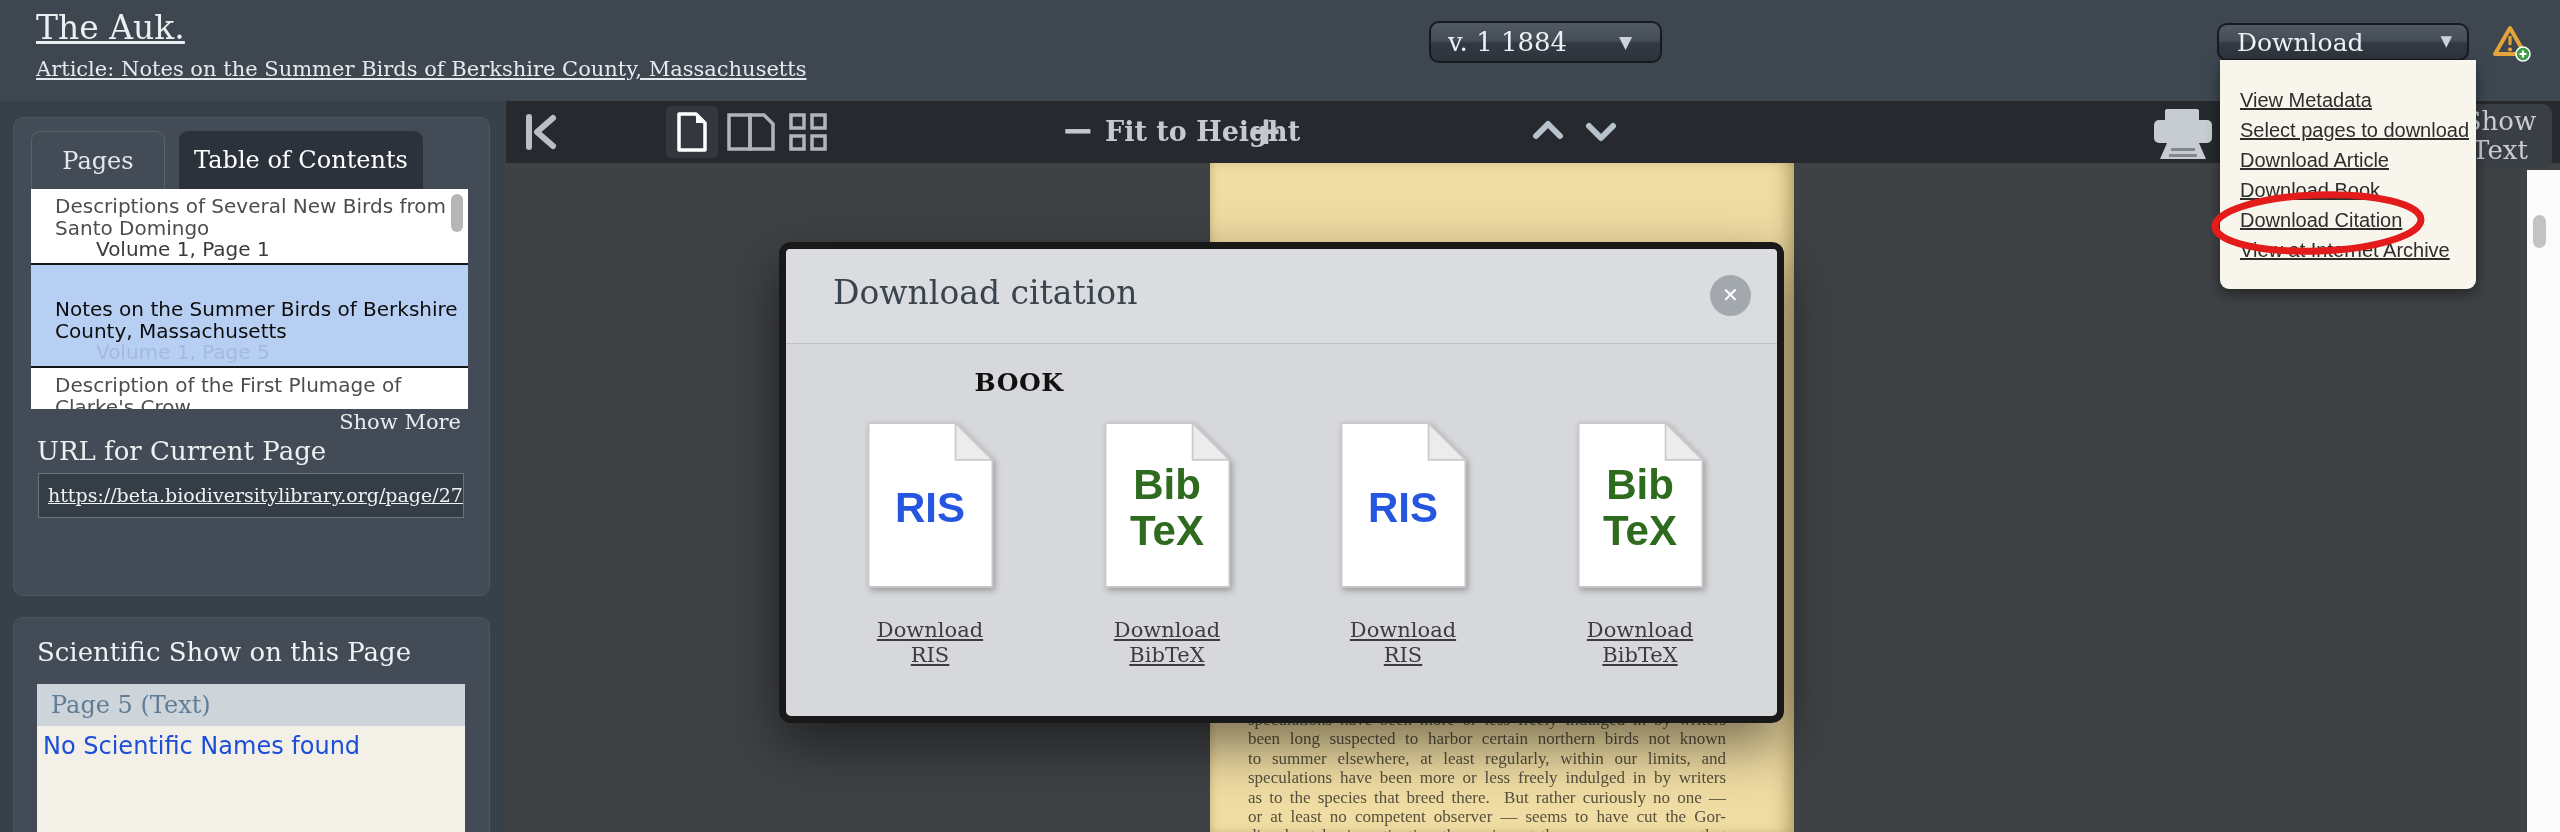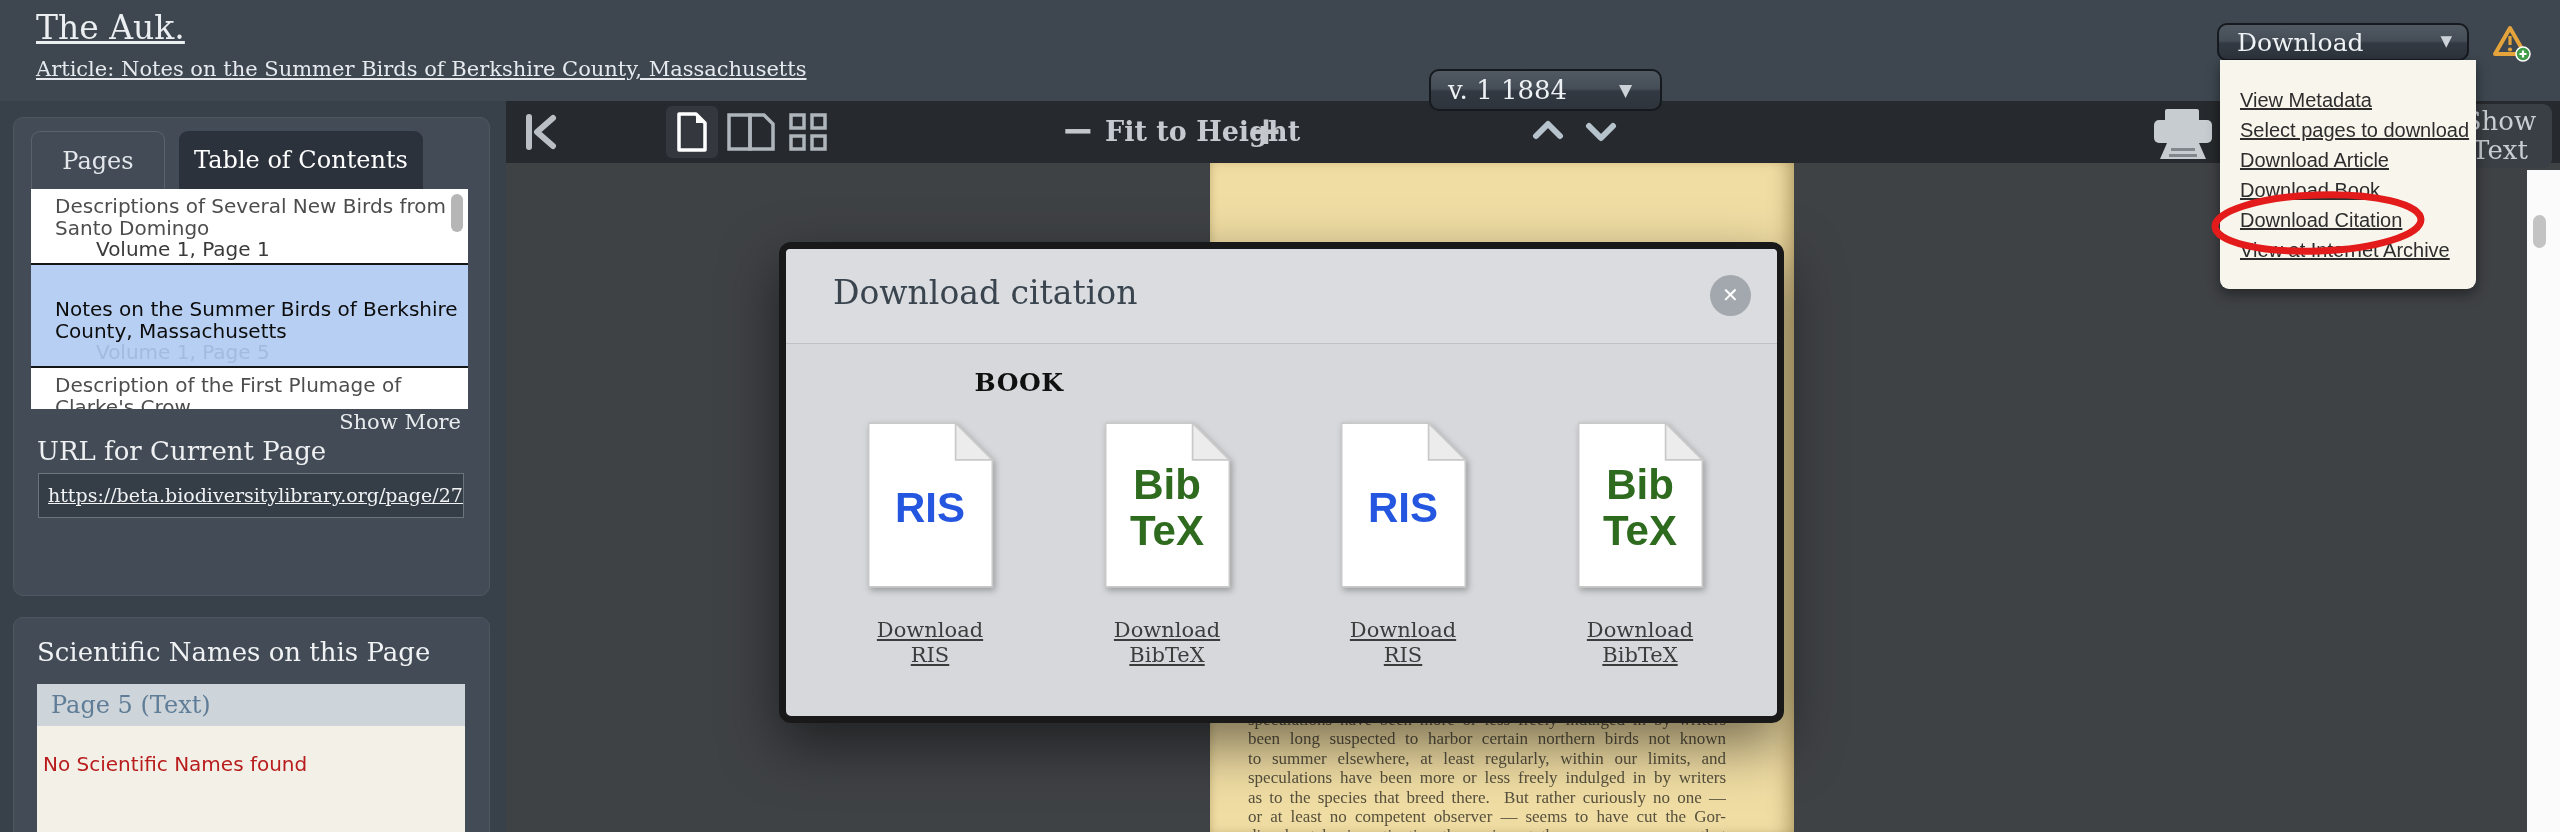--- a/index.html
+++ b/index.html
@@ -6,21 +6,21 @@
   #app{position:relative;width:2560px;height:832px;overflow:hidden;background:#38404a;
        font-family:"DejaVu Serif",serif;-webkit-font-smoothing:antialiased;}
   a{cursor:pointer;}
 
   
   .topbar{position:absolute;left:0;top:0;width:2560px;height:101px;background:#3e4750;z-index:3;}
   .site-title{position:absolute;left:36px;top:8px;font-size:33px;color:#eceff2;text-decoration:underline;}
   .article-link{position:absolute;left:36px;top:57px;font-size:21px;color:#e6eaee;text-decoration:underline;}
   .select-btn{position:absolute;border:2px solid #161a1f;border-radius:10px;cursor:pointer;box-sizing:border-box;
       background:linear-gradient(#515963 0%,#454d57 46%,#333942 54%,#2e343c 100%);color:#eef1f4;}
-  #volume-select{left:1429px;top:21px;width:233px;height:42px;font-size:26px;margin-top:48px;}
+  #volume-select{left:1429px;top:21px;width:233px;height:42px;font-size:26px;}
   #volume-select .val{position:absolute;left:17px;top:4px;}
   #volume-select .caret{position:absolute;right:28px;top:9px;font-size:17px;color:#ccd2d8;}
   #dl-contents{left:2217px;top:23px;width:252px;height:38px;font-size:25px;}
   #dl-contents .val{position:absolute;left:18px;top:3px;}
   #dl-contents .caret{position:absolute;right:15px;top:7px;font-size:15px;color:#ccd2d8;}
   .warn{position:absolute;left:2492px;top:25px;cursor:pointer;}
 
   
   .ctx-menu{position:absolute;left:2220px;top:60px;width:256px;height:229px;background:#f7f5ec;
       border-radius:0 0 9px 9px;box-shadow:0 5px 14px rgba(0,0,0,.45);z-index:30;
@@ -49,21 +49,21 @@
   .show-more{position:absolute;right:28px;top:292px;font-size:21px;color:#e9ecee;}
   .url-label{position:absolute;left:23px;top:318px;font-size:26px;color:#eef0f2;}
   .url-box{position:absolute;left:24px;top:355px;width:426px;height:45px;background:#353d47;
       border:1px solid #6b737d;box-sizing:border-box;overflow:hidden;}
   .url-box a{display:block;padding-left:9px;line-height:43px;font-size:19px;color:#f0f2f4;
       text-decoration:underline;white-space:nowrap;}
   .sci-heading{position:absolute;left:23px;top:19px;font-size:26px;color:#f0f2f4;}
   .sci-box{position:absolute;left:23px;top:66px;width:428px;height:164px;background:#f2f0e7;}
   .sci-tab{height:42px;background:#ced5da;font-size:24px;color:#5f7d97;padding-left:14px;
       line-height:42px;cursor:pointer;}
-  .sci-body{padding:6px 0 0 6px;font-family:"DejaVu Sans",sans-serif;font-size:20px;color:#b91c1c;margin-top:20px;}
+  .sci-body{padding:6px 0 0 6px;font-family:"DejaVu Sans",sans-serif;font-size:24px;color:#1d4ed8;}
 
   
   .viewer-bg{position:absolute;left:506px;top:101px;width:2054px;height:731px;background:#3f4245;z-index:0;}
   .toolbar{position:absolute;left:506px;top:101px;width:2054px;height:62px;background:#26292d;z-index:2;}
   .tbtn{position:absolute;cursor:pointer;}
   #btn-first{left:18px;top:12px;}
   #btn-onepage{left:160px;top:5px;width:52px;height:52px;background:#34383e;border-radius:6px;
       display:flex;align-items:center;justify-content:center;}
   #btn-twopage{left:221px;top:12px;}
   #btn-grid{left:282px;top:11px;}
@@ -182,21 +182,21 @@
     </div>
 
     <a class="show-more">Show More</a>
     <div class="url-label">URL for Current Page</div>
     <div class="url-box">
       <a>https://beta.biodiversitylibrary.org/page/27445884</a>
     </div>
   </div>
 
   <div class="panel" id="panel-sci">
-    <div class="sci-heading">Scientific Names on this Page</div>
+    <div class="sci-heading">Scientific Show on this Page</div>
     <div class="sci-box">
       <div class="sci-tab">Page 5 (Text)</div>
       <div class="sci-body">No Scientific Names found</div>
     </div>
   </div>
 
   <div class="toolbar">
     <span class="tbtn" id="btn-first">
       <svg width="36" height="38" viewBox="0 0 36 38">
         <path d="M5 4 V34" stroke="#b9bfc5" stroke-width="6" stroke-linecap="round"></path>

